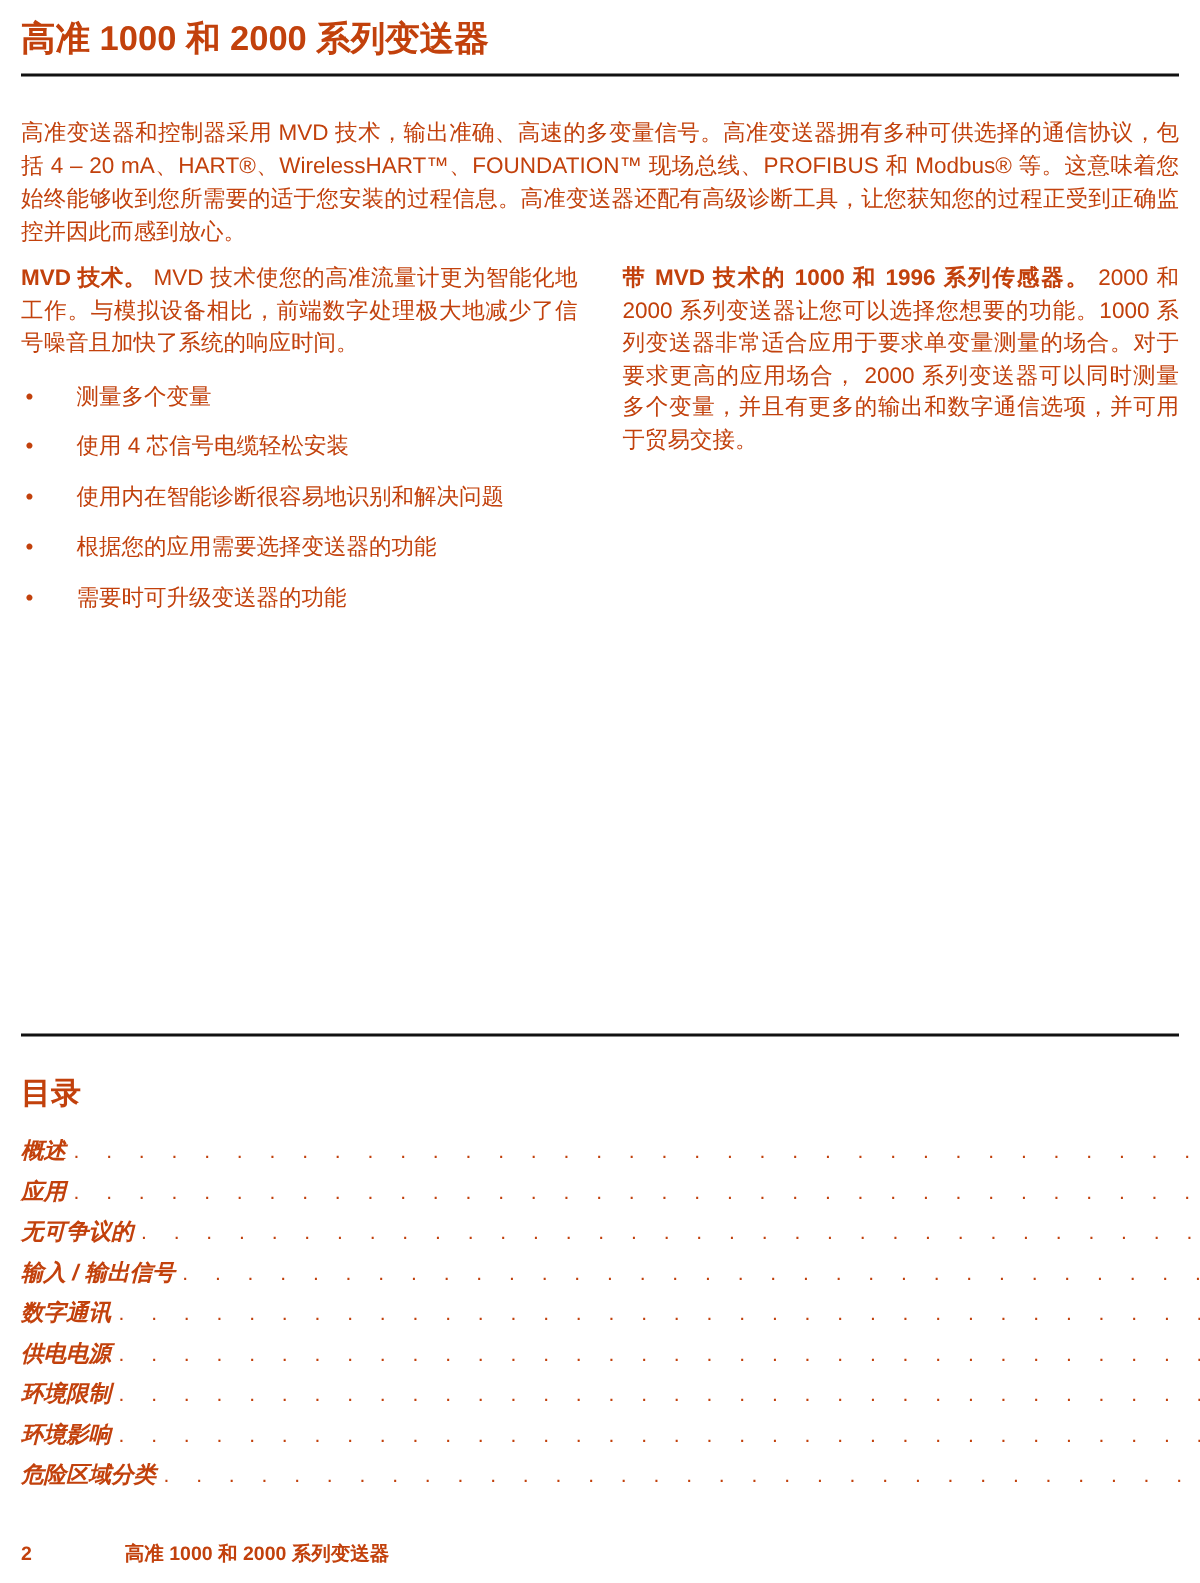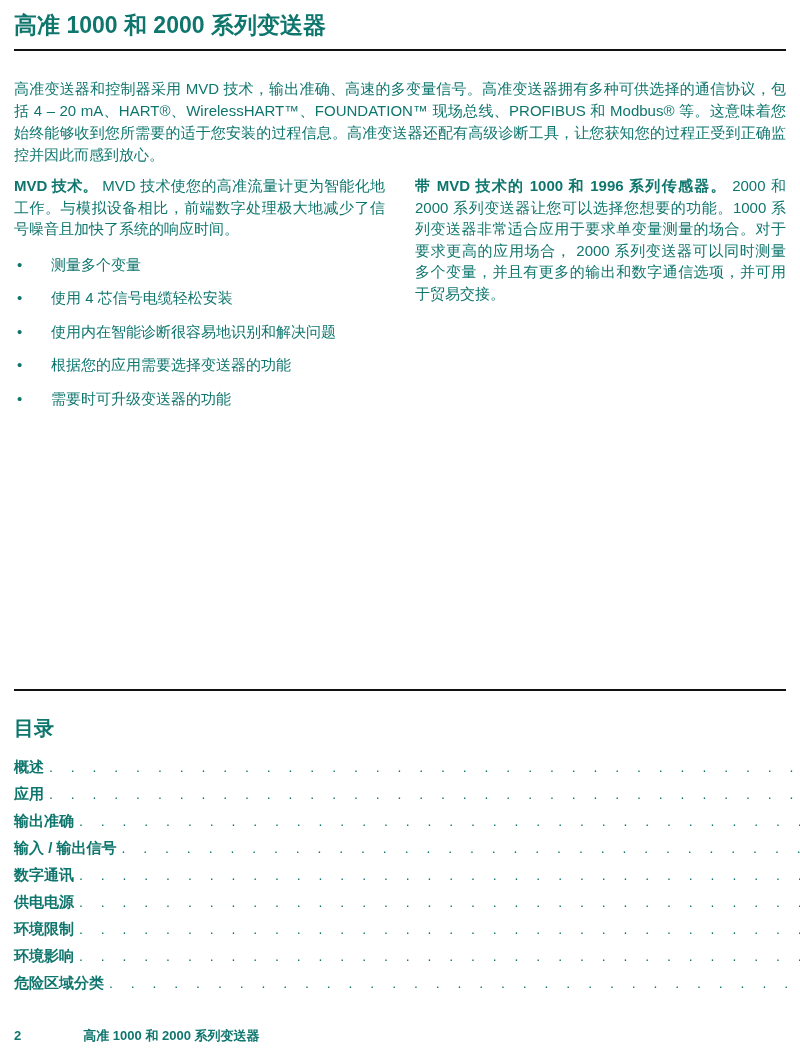--- a/index.html
+++ b/index.html
@@ -2,21 +2,21 @@
 <html><head>
 <meta charset="utf-8">
 <style>
   html, body { margin: 0; padding: 0; background: #ffffff; }
   .page {
     position: relative;
     width: 800px;
     height: 1055px;
     margin: 0 auto;
     background: #ffffff;
-    color: #0f766e;
+    color: #c2410c;
     font-family: "Liberation Sans", "DejaVu Sans", sans-serif;
     box-sizing: border-box;
     padding: 10px 14px 0 14px;
     overflow: hidden;
   }
   .doc-title {
     font-size: 23px;
     font-weight: bold;
     line-height: 30px;
     margin: 0;
@@ -72,21 +72,21 @@
     display: flex;
     gap: 40px;
   }
   .toc-col { flex: 1; }
   .toc-row {
     display: flex;
     align-items: baseline;
     height: 27px;
     font-size: 15px;
   }
-  .toc-label { font-weight: bold; white-space: nowrap; }
+  .toc-label { font-weight: bold; white-space: nowrap; font-style: italic; }
   .toc-dots {
     flex: 1;
     overflow: hidden;
     white-space: nowrap;
     margin: 0 5px;
     letter-spacing: 7px;
     font-size: 14px;
   }
   .footer {
     position: absolute;
@@ -132,21 +132,21 @@
     <div class="toc-col">
       <div class="toc-row">
           <span class="toc-label">概述</span>
           <span class="toc-dots">. . . . . . . . . . . . . . . . . . . . . . . . . . . . . . . . . . . . . . . . . . . . . . . . . . . . . . . . . . . . </span>
         </div>
       <div class="toc-row">
           <span class="toc-label">应用</span>
           <span class="toc-dots">. . . . . . . . . . . . . . . . . . . . . . . . . . . . . . . . . . . . . . . . . . . . . . . . . . . . . . . . . . . . </span>
         </div>
       <div class="toc-row">
-          <span class="toc-label">输出准确</span>
+          <span class="toc-label">无可争议的</span>
           <span class="toc-dots">. . . . . . . . . . . . . . . . . . . . . . . . . . . . . . . . . . . . . . . . . . . . . . . . . . . . . . . . . . . . </span>
         </div>
       <div class="toc-row">
           <span class="toc-label">输入 / 输出信号</span>
           <span class="toc-dots">. . . . . . . . . . . . . . . . . . . . . . . . . . . . . . . . . . . . . . . . . . . . . . . . . . . . . . . . . . . . </span>
         </div>
       <div class="toc-row">
           <span class="toc-label">数字通讯</span>
           <span class="toc-dots">. . . . . . . . . . . . . . . . . . . . . . . . . . . . . . . . . . . . . . . . . . . . . . . . . . . . . . . . . . . . </span>
         </div>

